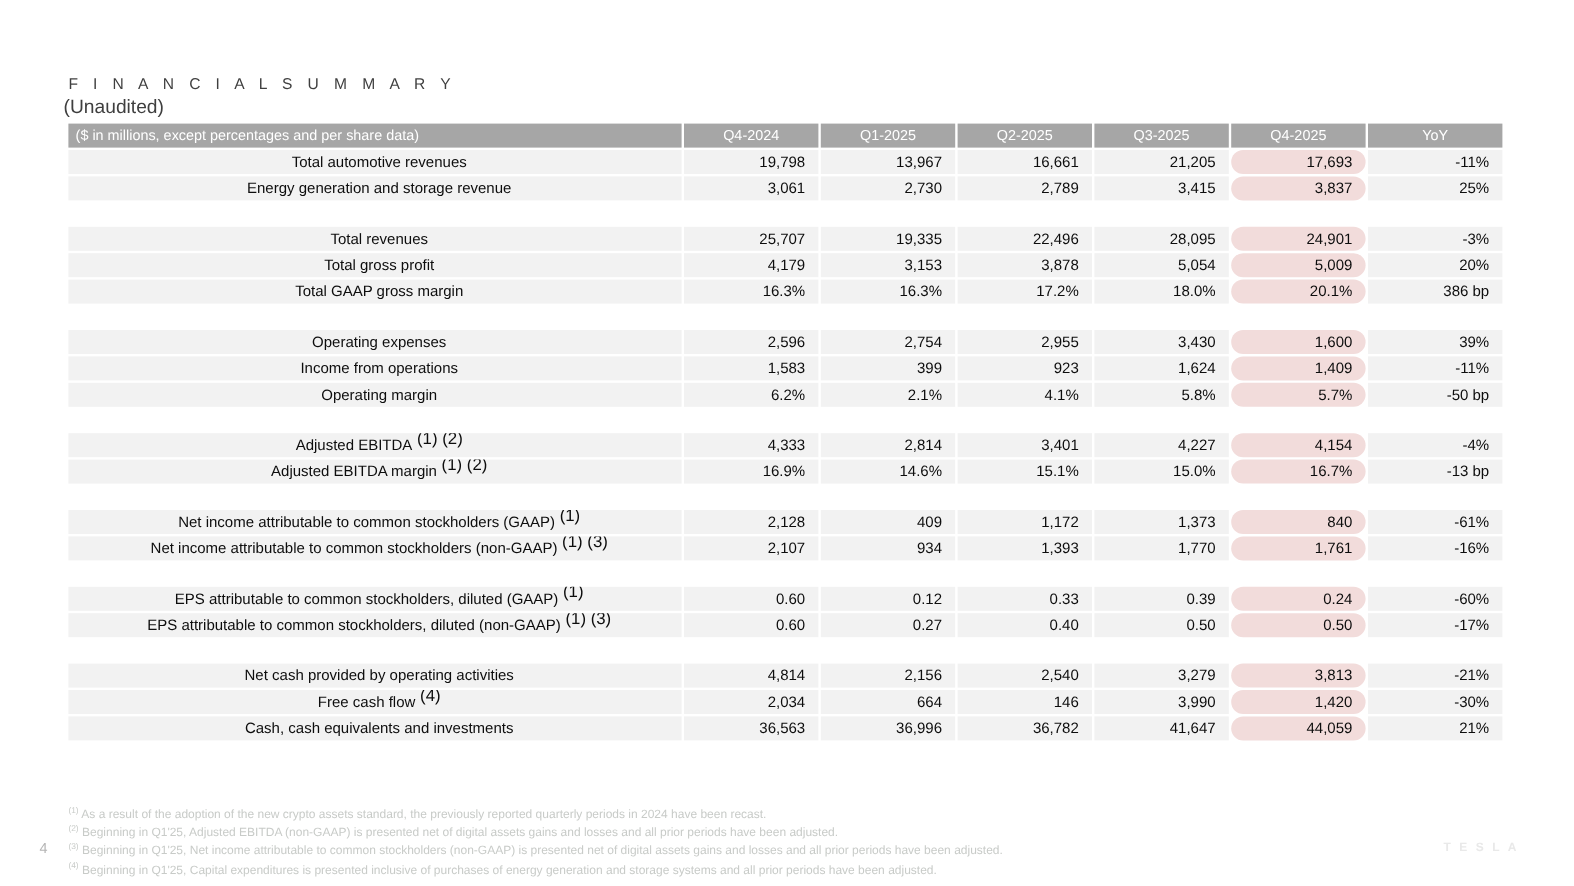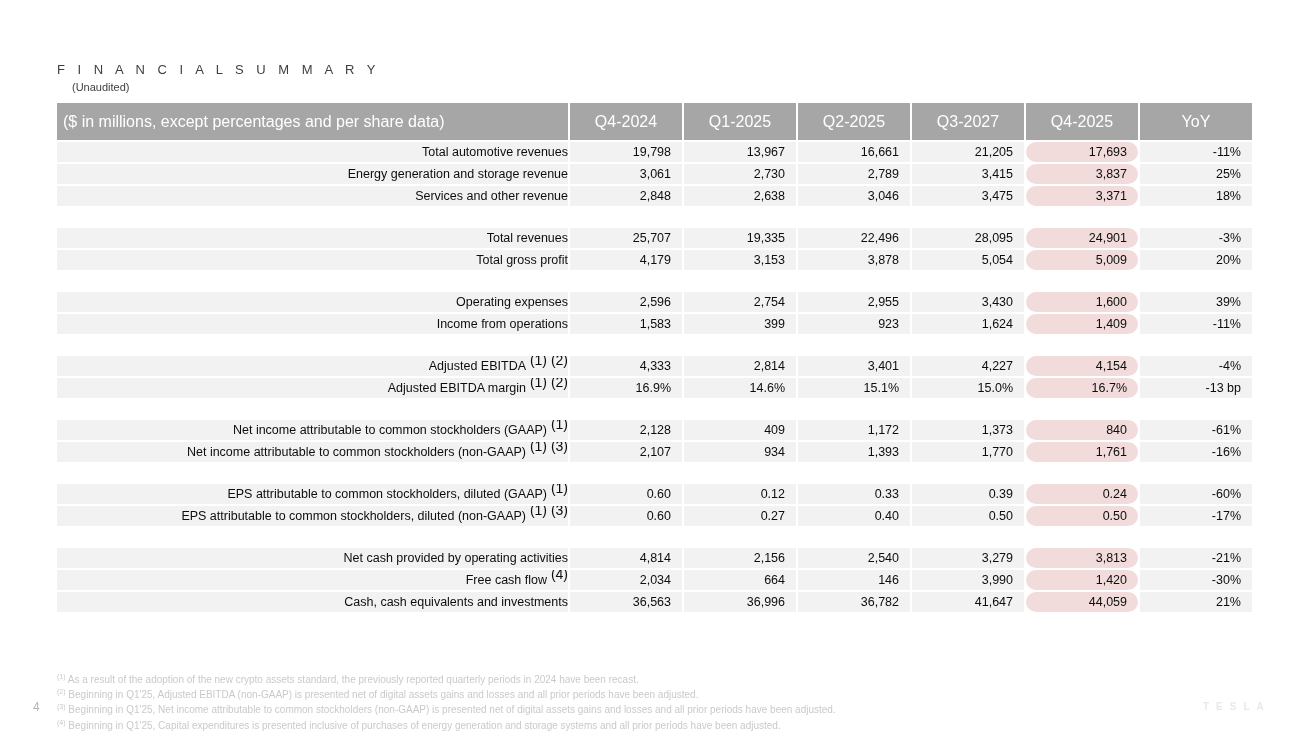--- a/index.html
+++ b/index.html
@@ -7,41 +7,41 @@
     width:1312px; height:738px; position:relative; overflow:hidden;
     background:#ffffff; font-family:"Liberation Sans", sans-serif;
     color:#111;
   }
   .page-title {
     position:absolute; left:57px; top:62px;
     font-size:13px; letter-spacing:4.5px; font-weight:400;
     color:var(--title-text,#3f3f3f);
   }
   .page-subtitle {
-    position:absolute; left:72px; top:81px;
-    font-size:11px; color:var(--title-text,#3f3f3f);
+    position:absolute; left:53px; top:81px;
+    font-size:16px; color:var(--title-text,#3f3f3f);
   }
   table.fin {
     position:absolute; left:55px; top:101px;
     width:1199px; table-layout:fixed;
     border-collapse:separate; border-spacing:2px;
     font-size:12.5px; color:#0d0d0d;
   }
   table.fin th {
     background:var(--header-bg,#a6a6a6); color:var(--header-text,#ffffff);
-    font-weight:400; font-size:16px; height:37px; padding:0;
+    font-weight:400; font-size:12px; height:20px; padding:0;
     white-space:nowrap; overflow:hidden;
   }
   table.fin th.label { text-align:left; padding-left:6px; }
   table.fin th.col  { text-align:center; }
   table.fin td {
     height:20px; padding:0; background:var(--row-bg,#f2f2f2);
     white-space:nowrap; overflow:hidden;
   }
-  table.fin td.label { text-align:right; padding-left:7px; }
+  table.fin td.label { text-align:center; padding-left:7px; }
   table.fin td.num   { text-align:right; padding-right:11px; }
   table.fin td.hl    { background:var(--highlight-bg,#f2dcdb);border-radius:10px; }
   table.fin tr.spacer td { background:transparent; height:18px; }
   sup { font-size:14px; line-height:0; }
   .footnotes {
     position:absolute; left:57px; top:672px;
     font-size:10px; line-height:15.2px;
     color:var(--footnote-text,#c8cbc8);
   }
   .footnotes sup { font-size:7px; }
@@ -70,21 +70,21 @@
       <col style="width: 112px;">
       <col style="width: 112px;">
       <col style="width: 112px;">
     </colgroup>
     <thead>
       <tr>
         <th class="label">($ in millions, except percentages and per share data)</th>
         <th class="col">Q4-2024</th>
         <th class="col">Q1-2025</th>
         <th class="col">Q2-2025</th>
-        <th class="col">Q3-2027</th>
+        <th class="col">Q3-2025</th>
         <th class="col">Q4-2025</th>
         <th class="col">YoY</th>
       </tr>
     </thead>
     <tbody>
       <tr>
         <td class="label">Total automotive revenues</td>
         <td class="num">19,798</td>
         <td class="num">13,967</td>
         <td class="num">16,661</td>
@@ -94,29 +94,20 @@
       </tr>
       <tr>
         <td class="label">Energy generation and storage revenue</td>
         <td class="num">3,061</td>
         <td class="num">2,730</td>
         <td class="num">2,789</td>
         <td class="num">3,415</td>
         <td class="num hl">3,837</td>
         <td class="num">25%</td>
       </tr>
-      <tr>
-        <td class="label">Services and other revenue</td>
-        <td class="num">2,848</td>
-        <td class="num">2,638</td>
-        <td class="num">3,046</td>
-        <td class="num">3,475</td>
-        <td class="num hl">3,371</td>
-        <td class="num">18%</td>
-      </tr>
       <tr class="spacer">
         <td></td>
         <td></td>
         <td></td>
         <td></td>
         <td></td>
         <td></td>
         <td></td>
       </tr>
       <tr>
@@ -130,20 +121,29 @@
       </tr>
       <tr>
         <td class="label">Total gross profit</td>
         <td class="num">4,179</td>
         <td class="num">3,153</td>
         <td class="num">3,878</td>
         <td class="num">5,054</td>
         <td class="num hl">5,009</td>
         <td class="num">20%</td>
       </tr>
+      <tr>
+        <td class="label">Total GAAP gross margin</td>
+        <td class="num">16.3%</td>
+        <td class="num">16.3%</td>
+        <td class="num">17.2%</td>
+        <td class="num">18.0%</td>
+        <td class="num hl">20.1%</td>
+        <td class="num">386 bp</td>
+      </tr>
       <tr class="spacer">
         <td></td>
         <td></td>
         <td></td>
         <td></td>
         <td></td>
         <td></td>
         <td></td>
       </tr>
       <tr>
@@ -157,20 +157,29 @@
       </tr>
       <tr>
         <td class="label">Income from operations</td>
         <td class="num">1,583</td>
         <td class="num">399</td>
         <td class="num">923</td>
         <td class="num">1,624</td>
         <td class="num hl">1,409</td>
         <td class="num">-11%</td>
       </tr>
+      <tr>
+        <td class="label">Operating margin</td>
+        <td class="num">6.2%</td>
+        <td class="num">2.1%</td>
+        <td class="num">4.1%</td>
+        <td class="num">5.8%</td>
+        <td class="num hl">5.7%</td>
+        <td class="num">-50 bp</td>
+      </tr>
       <tr class="spacer">
         <td></td>
         <td></td>
         <td></td>
         <td></td>
         <td></td>
         <td></td>
         <td></td>
       </tr>
       <tr>

